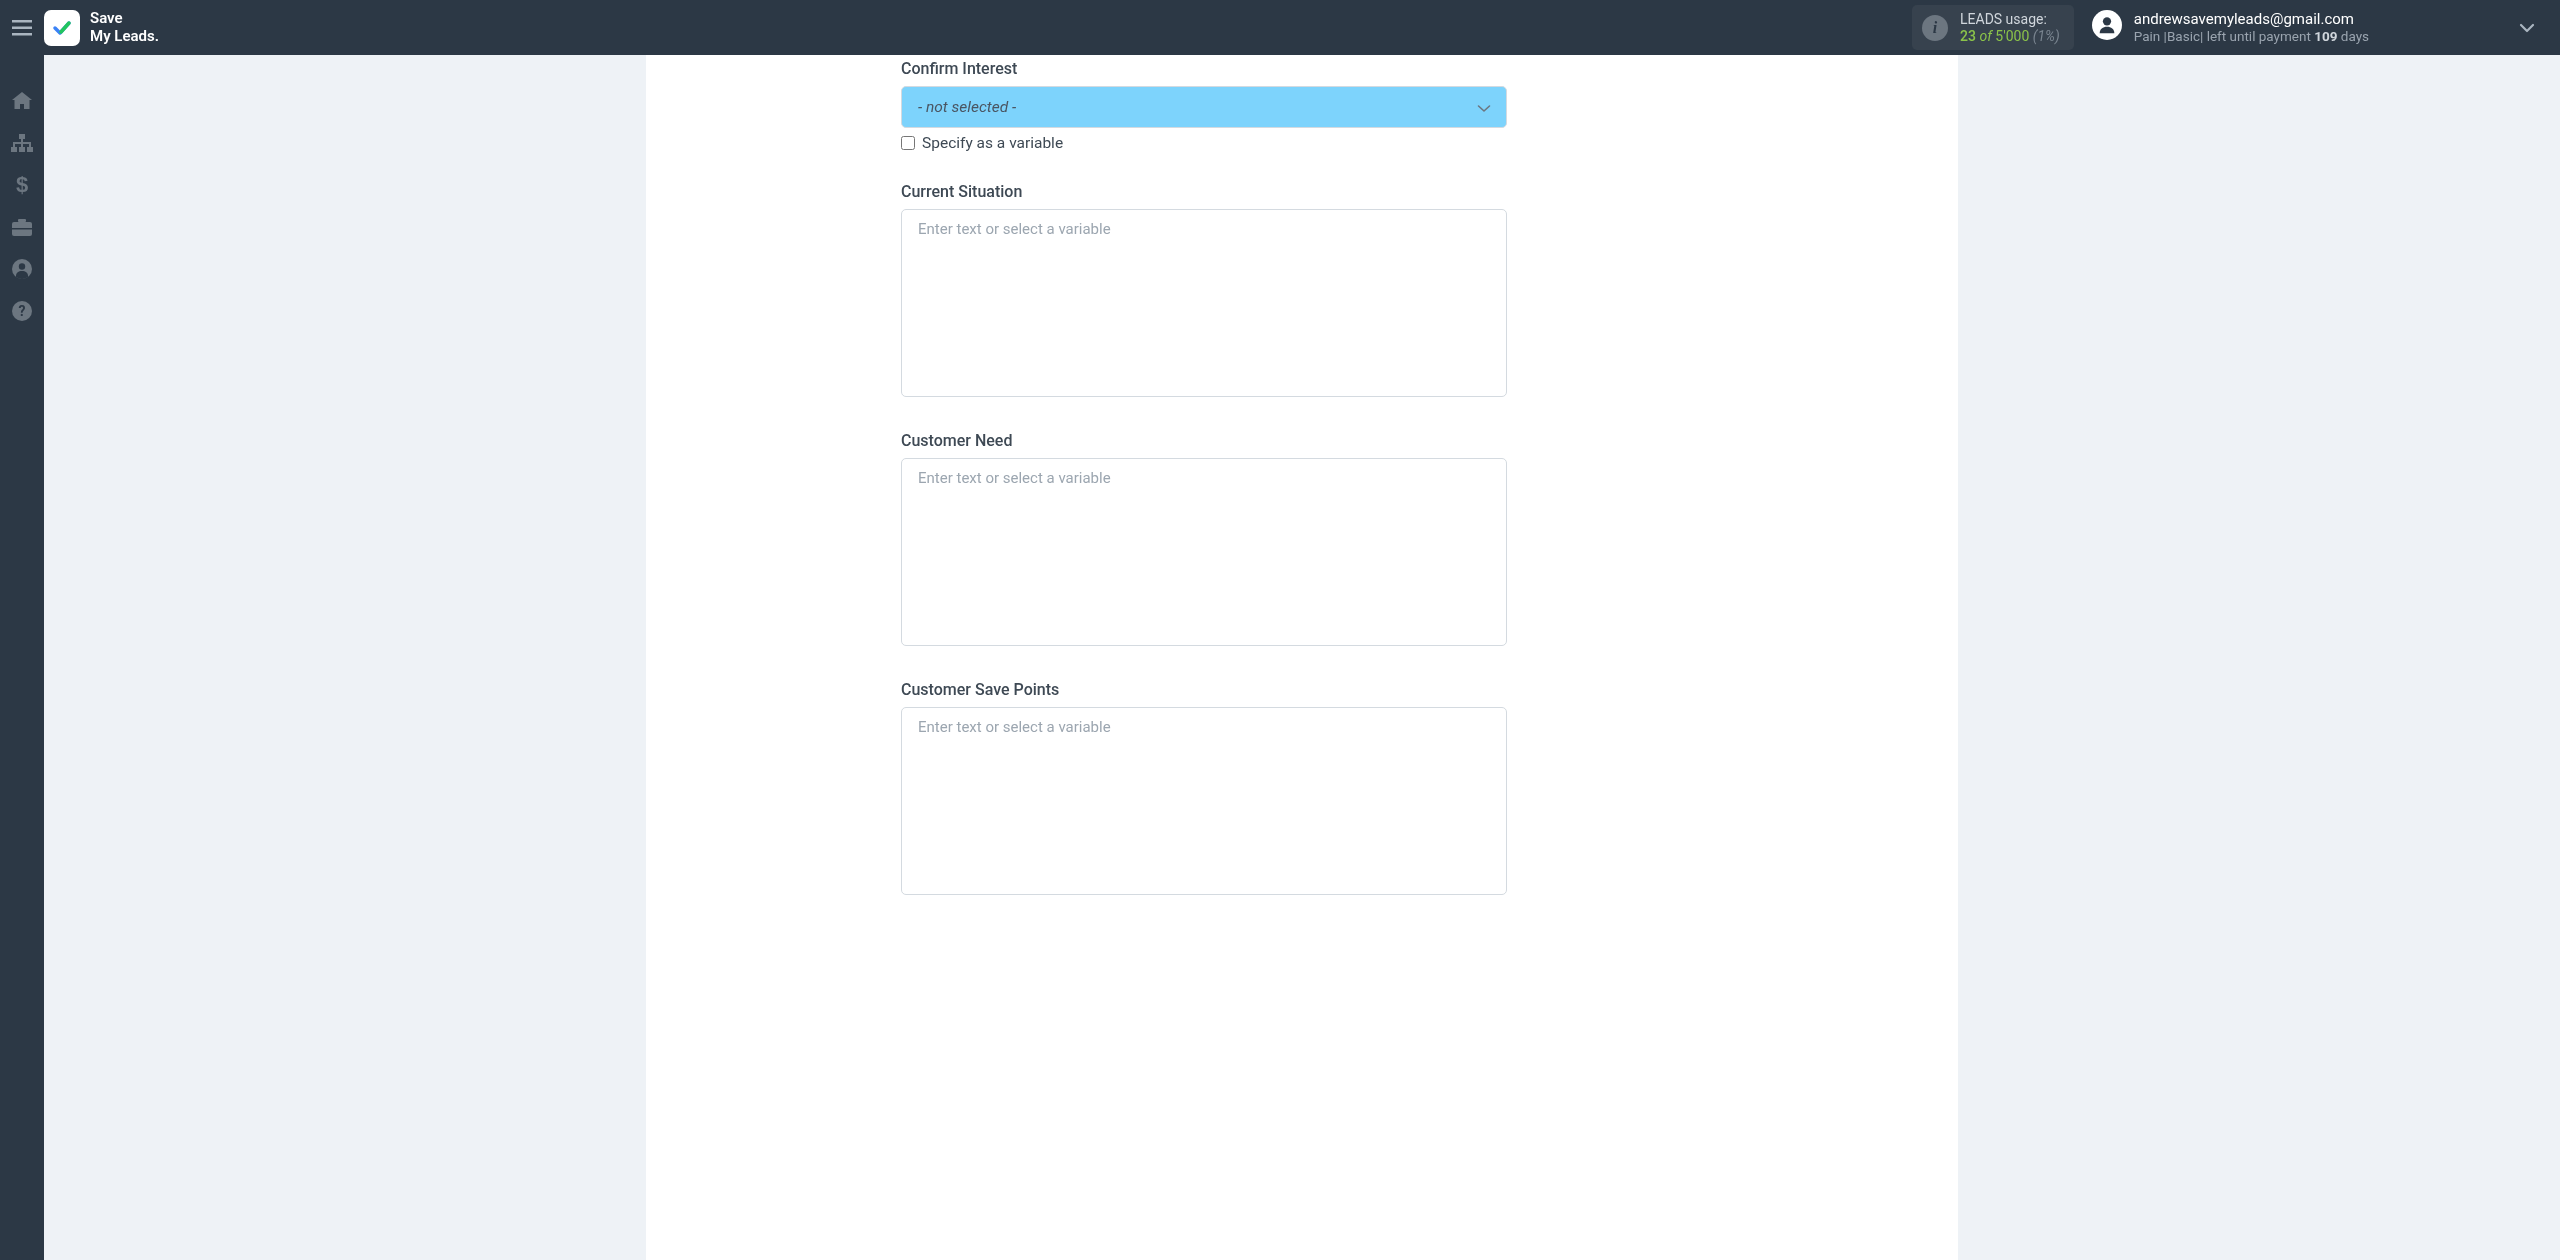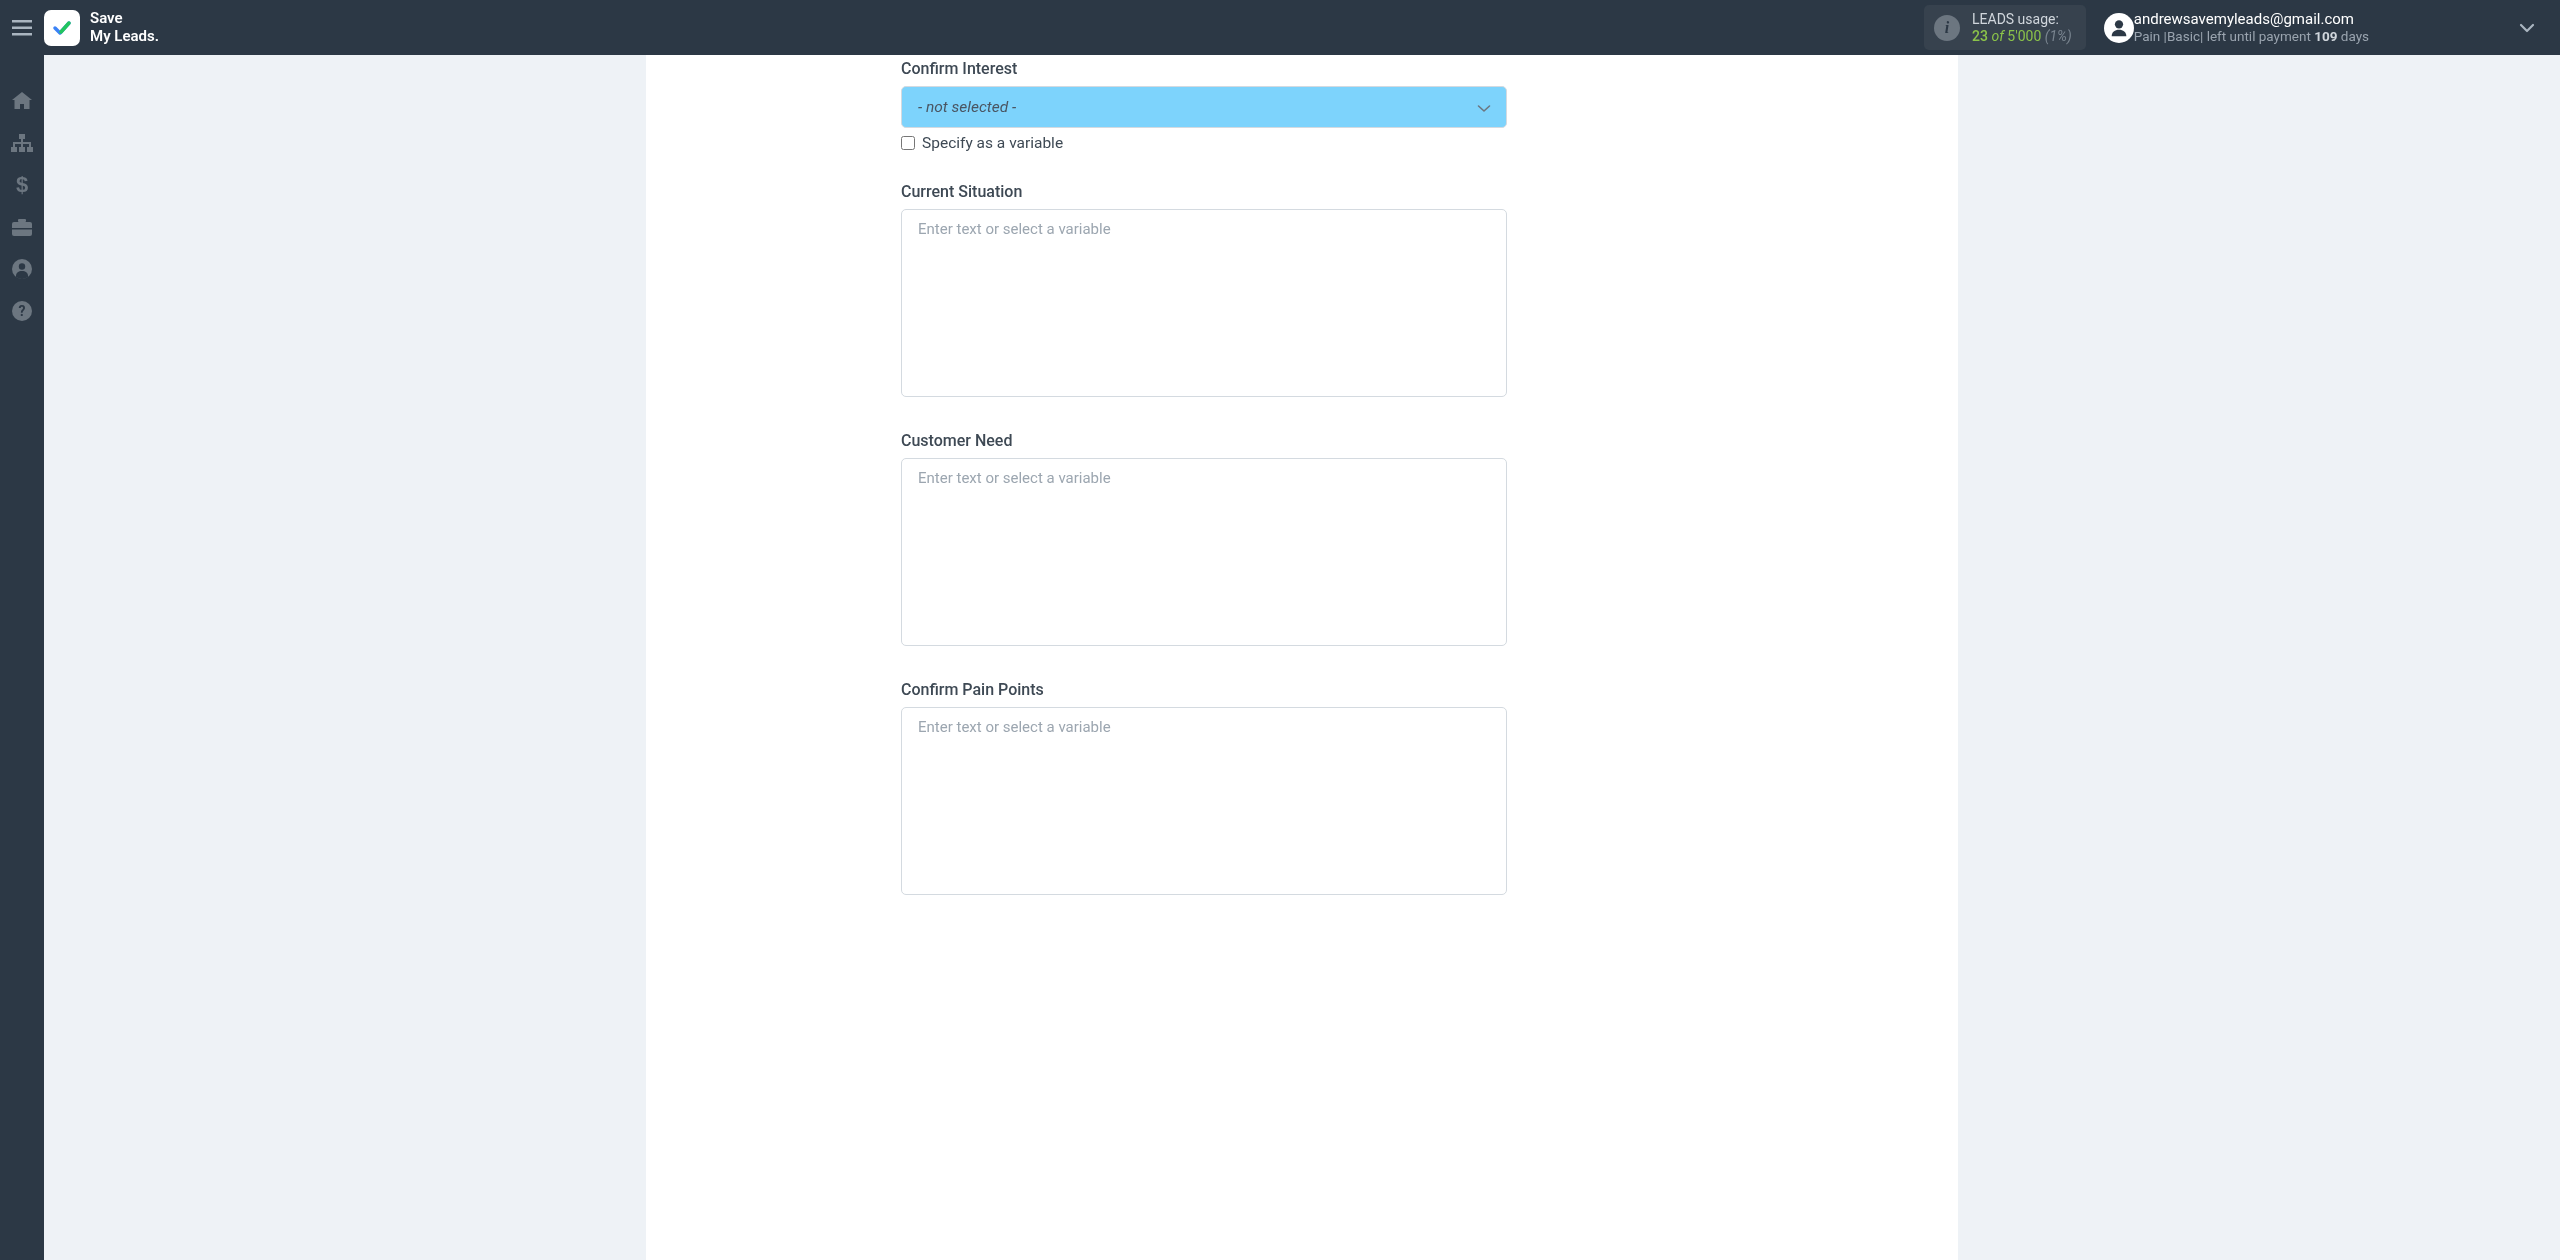--- a/index.html
+++ b/index.html
@@ -115,21 +115,22 @@
       color: #8bc34a;
     }
     
     .usage-percent {
       color: #7a8590;
       font-style: italic;
     }
     
     .user-section {
       display: flex;
-      align-items: center;
+      align-items: flex-start;
+      gap: 12px;
       margin-left: 18px;
     }
     
     .user-avatar {
       width: 30px;
       height: 30px;
       background: #fff;
       border-radius: 50%;
       display: flex;
       align-items: center;
@@ -421,19 +422,19 @@
         <label class="form-label">Current Situation</label>
         <textarea class="textarea-input" placeholder="Enter text or select a variable" style=""></textarea>
       </div>
 
       <div class="form-group form-group-spaced">
         <label class="form-label">Customer Need</label>
         <textarea class="textarea-input" placeholder="Enter text or select a variable" style=""></textarea>
       </div>
 
       <div class="form-group form-group-spaced">
-        <label class="form-label">Confirm Pain Points</label>
+        <label class="form-label">Customer Save Points</label>
         <textarea class="textarea-input" placeholder="Enter text or select a variable" style=""></textarea>
       </div>
 
     </div>
   </div>
 </div>
 
 </body></html>

